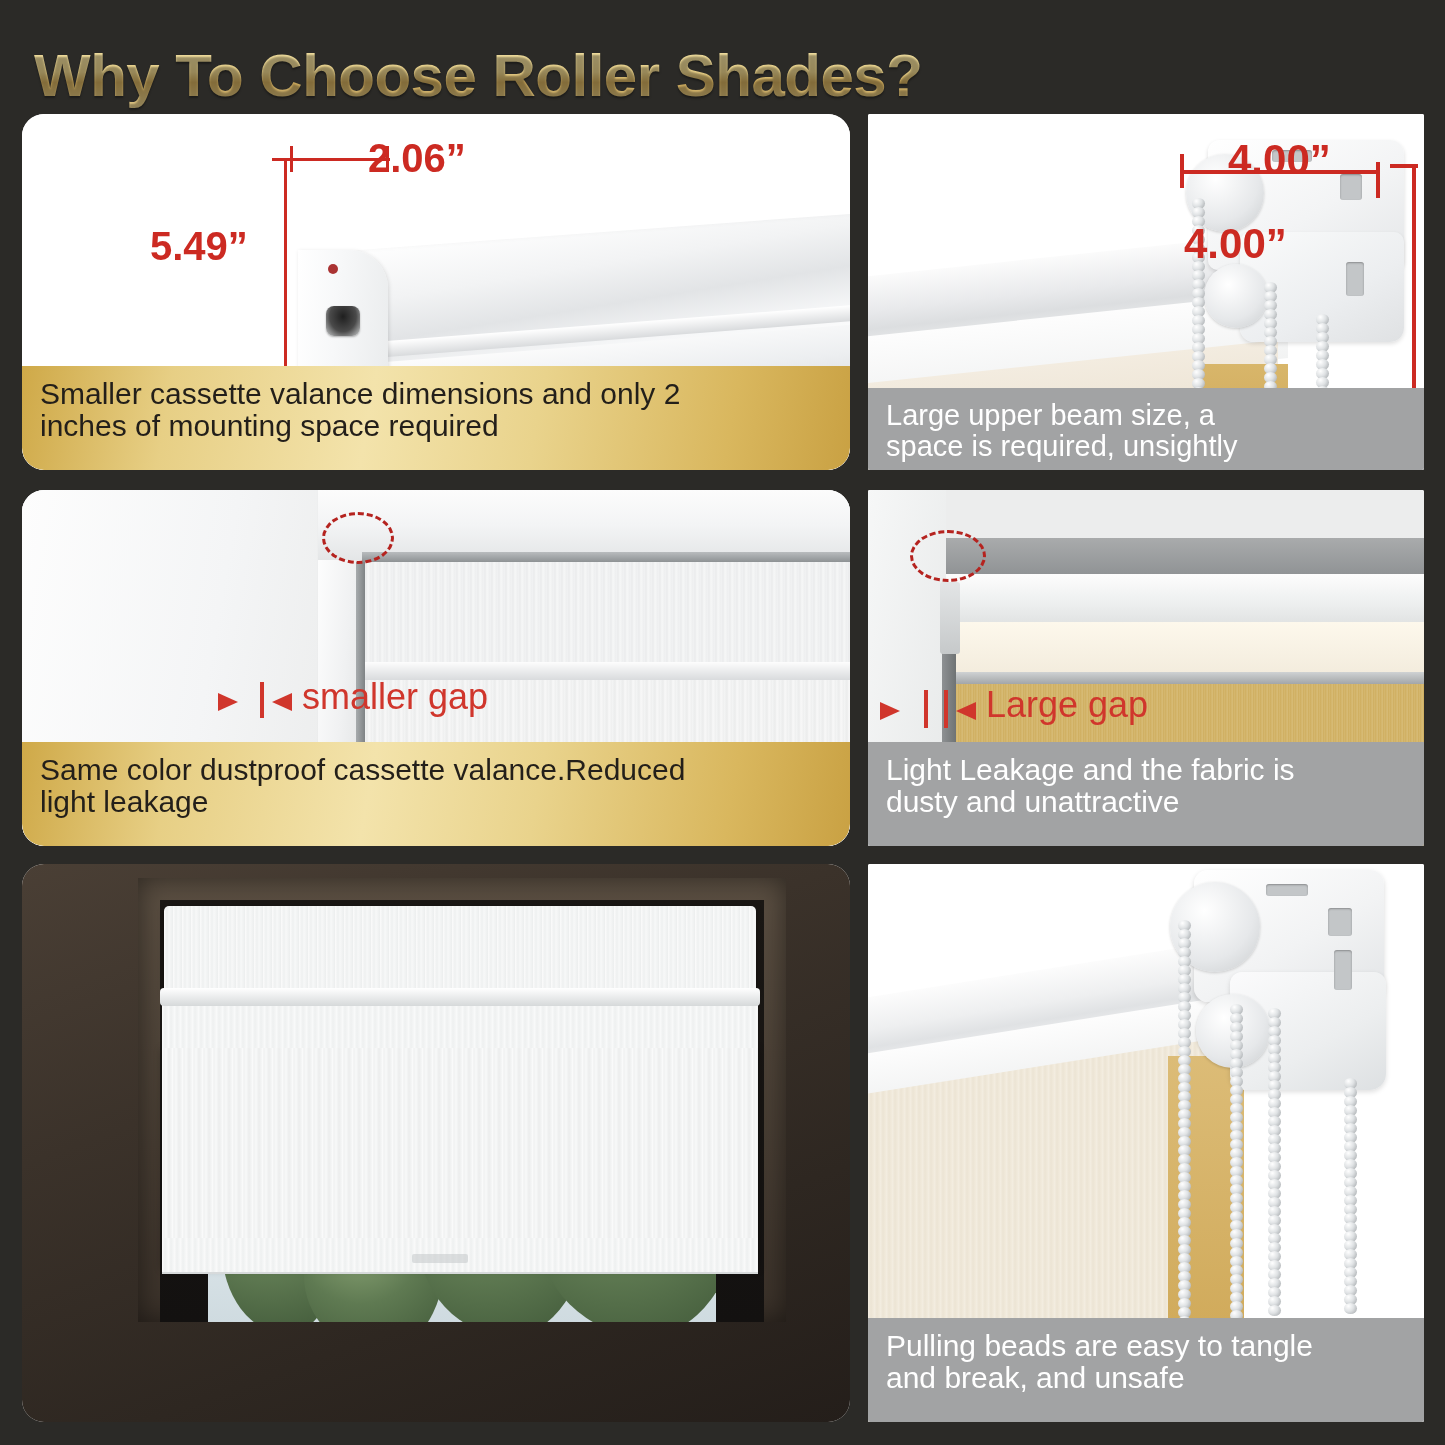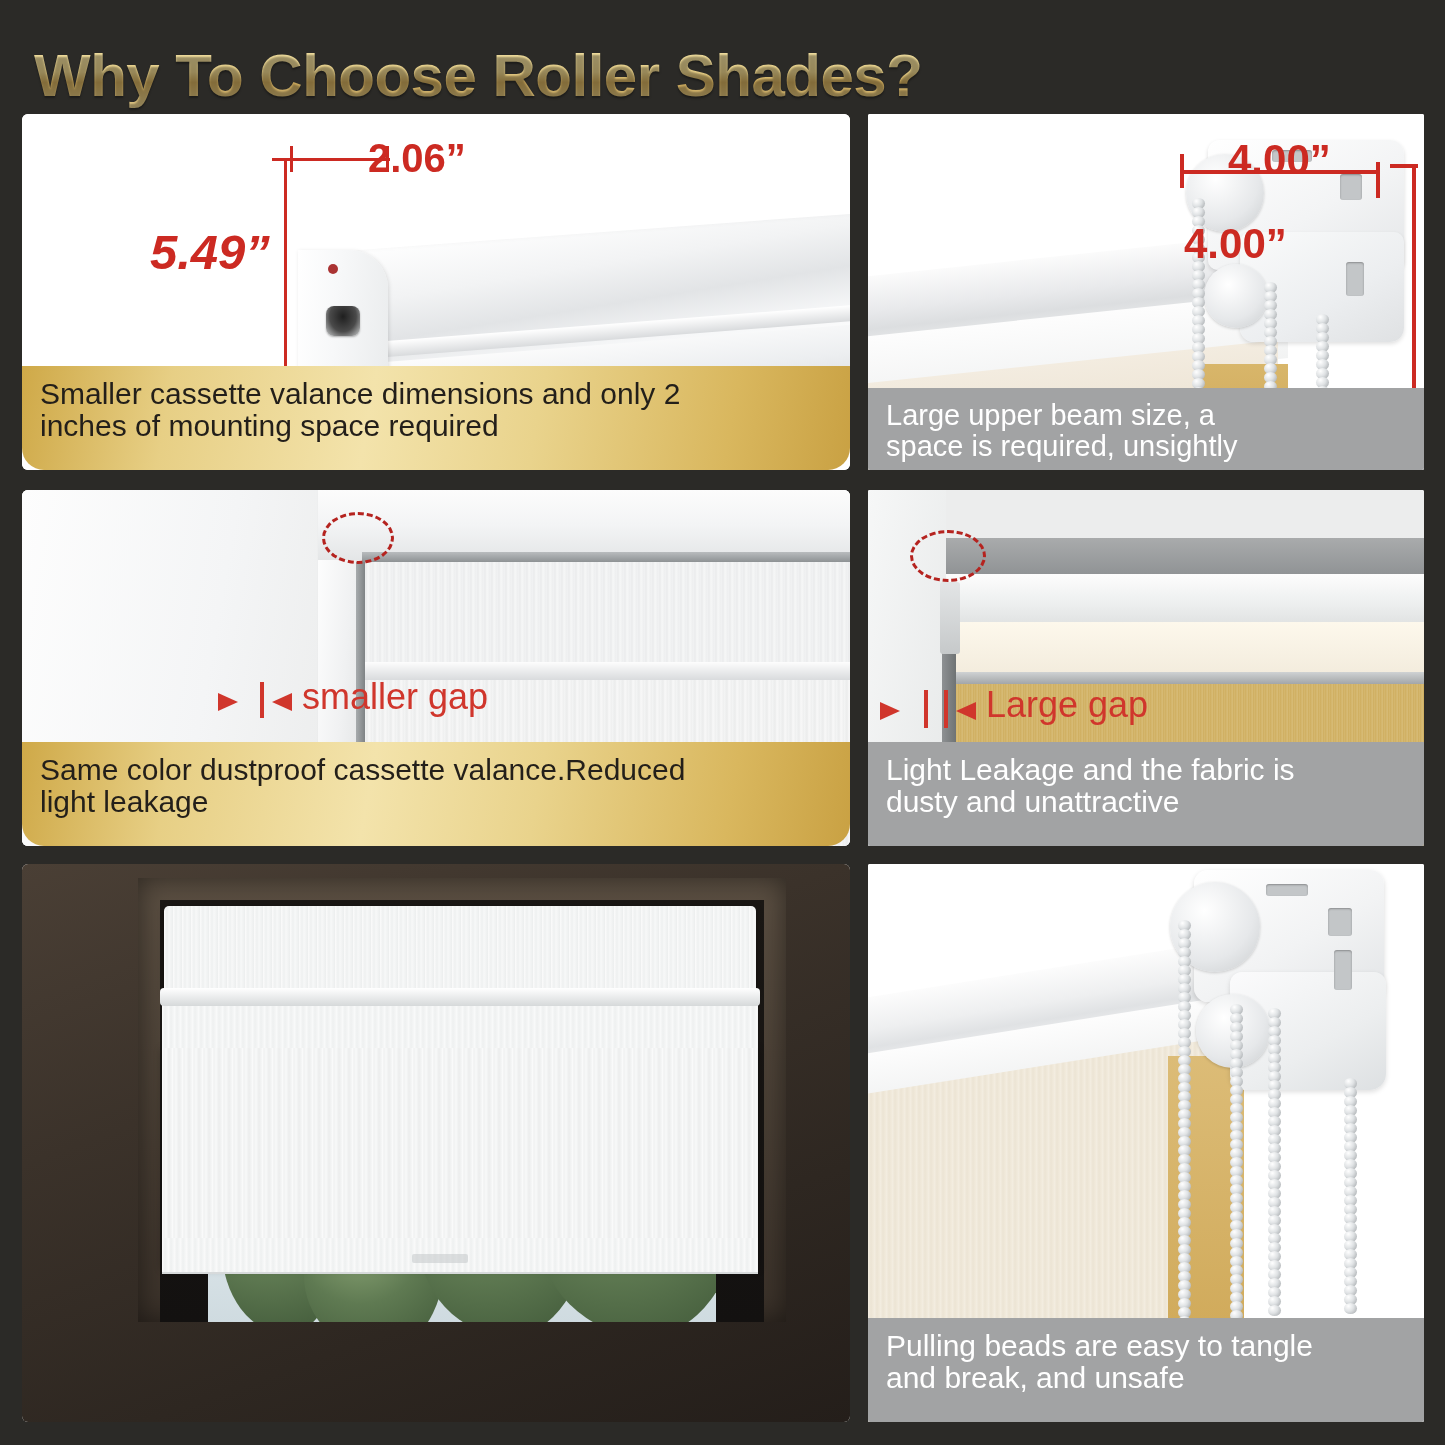--- a/index.html
+++ b/index.html
@@ -22,21 +22,21 @@
     background: linear-gradient(180deg,#f5e6ab 0%,#e8d089 45%,#c9a659 60%,#e3cd8d 100%);
     -webkit-background-clip: text; background-clip: text;
     -webkit-text-fill-color: transparent;
     text-shadow: 0 2px 2px rgba(0,0,0,0.35);
     white-space: nowrap;
     margin-top: 40px;
   }
 
   
   .panel { position: absolute; overflow: hidden; background: #fff; }
-  .panel.left  { border-radius: 6px; }
+  .panel.left  { border-radius: 22px; }
   .panel.right { border-radius: 2px; }
 
   .p1 { left: 22px;  top: 114px; width: 828px; height: 356px; }
   .p2 { left: 868px; top: 114px; width: 556px; height: 356px; }
   .p3 { left: 22px;  top: 490px; width: 828px; height: 356px; }
   .p4 { left: 868px; top: 490px; width: 556px; height: 356px; }
   .p5 { left: 22px;  top: 864px; width: 828px; height: 558px; }
   .p6 { left: 868px; top: 864px; width: 556px; height: 558px; }
 
   .photo { position: absolute; inset: 0; overflow: hidden; }
@@ -374,21 +374,21 @@
       <div class="endcap-dot"></div>
 
       <div class="red-line" style="left:268px; top:44px; width:100px; height:3px;"></div>
       <div class="red-line" style="left:268px; top:32px; width:3px; height:26px;"></div>
       <div class="red-line" style="left:364px; top:32px; width:3px; height:26px;"></div>
       <div class="dim-label" style="left:346px; top:22px; font-size:40px;">2.06”</div>
 
       <div class="red-line" style="left:262px; top:44px; width:3px; height:252px;"></div>
       <div class="red-line" style="left:250px; top:44px; width:28px; height:3px;"></div>
       <div class="red-line" style="left:250px; top:293px; width:28px; height:3px;"></div>
-      <div class="dim-label" style="left:128px; top:110px; font-size:49px;font-style:italic;">5.49”</div>
+      <div class="dim-label" style="left:128px; top:110px; font-size:40px;">5.49”</div>
     </div>
     <div class="cap gold">
       <span class="ln">Smaller cassette valance dimensions and only 2</span>
       <span class="ln">inches of mounting space required</span>
     </div>
   </div>
 
   <div class="panel right p2">
     <div class="photo">
       <div class="bg"></div>

